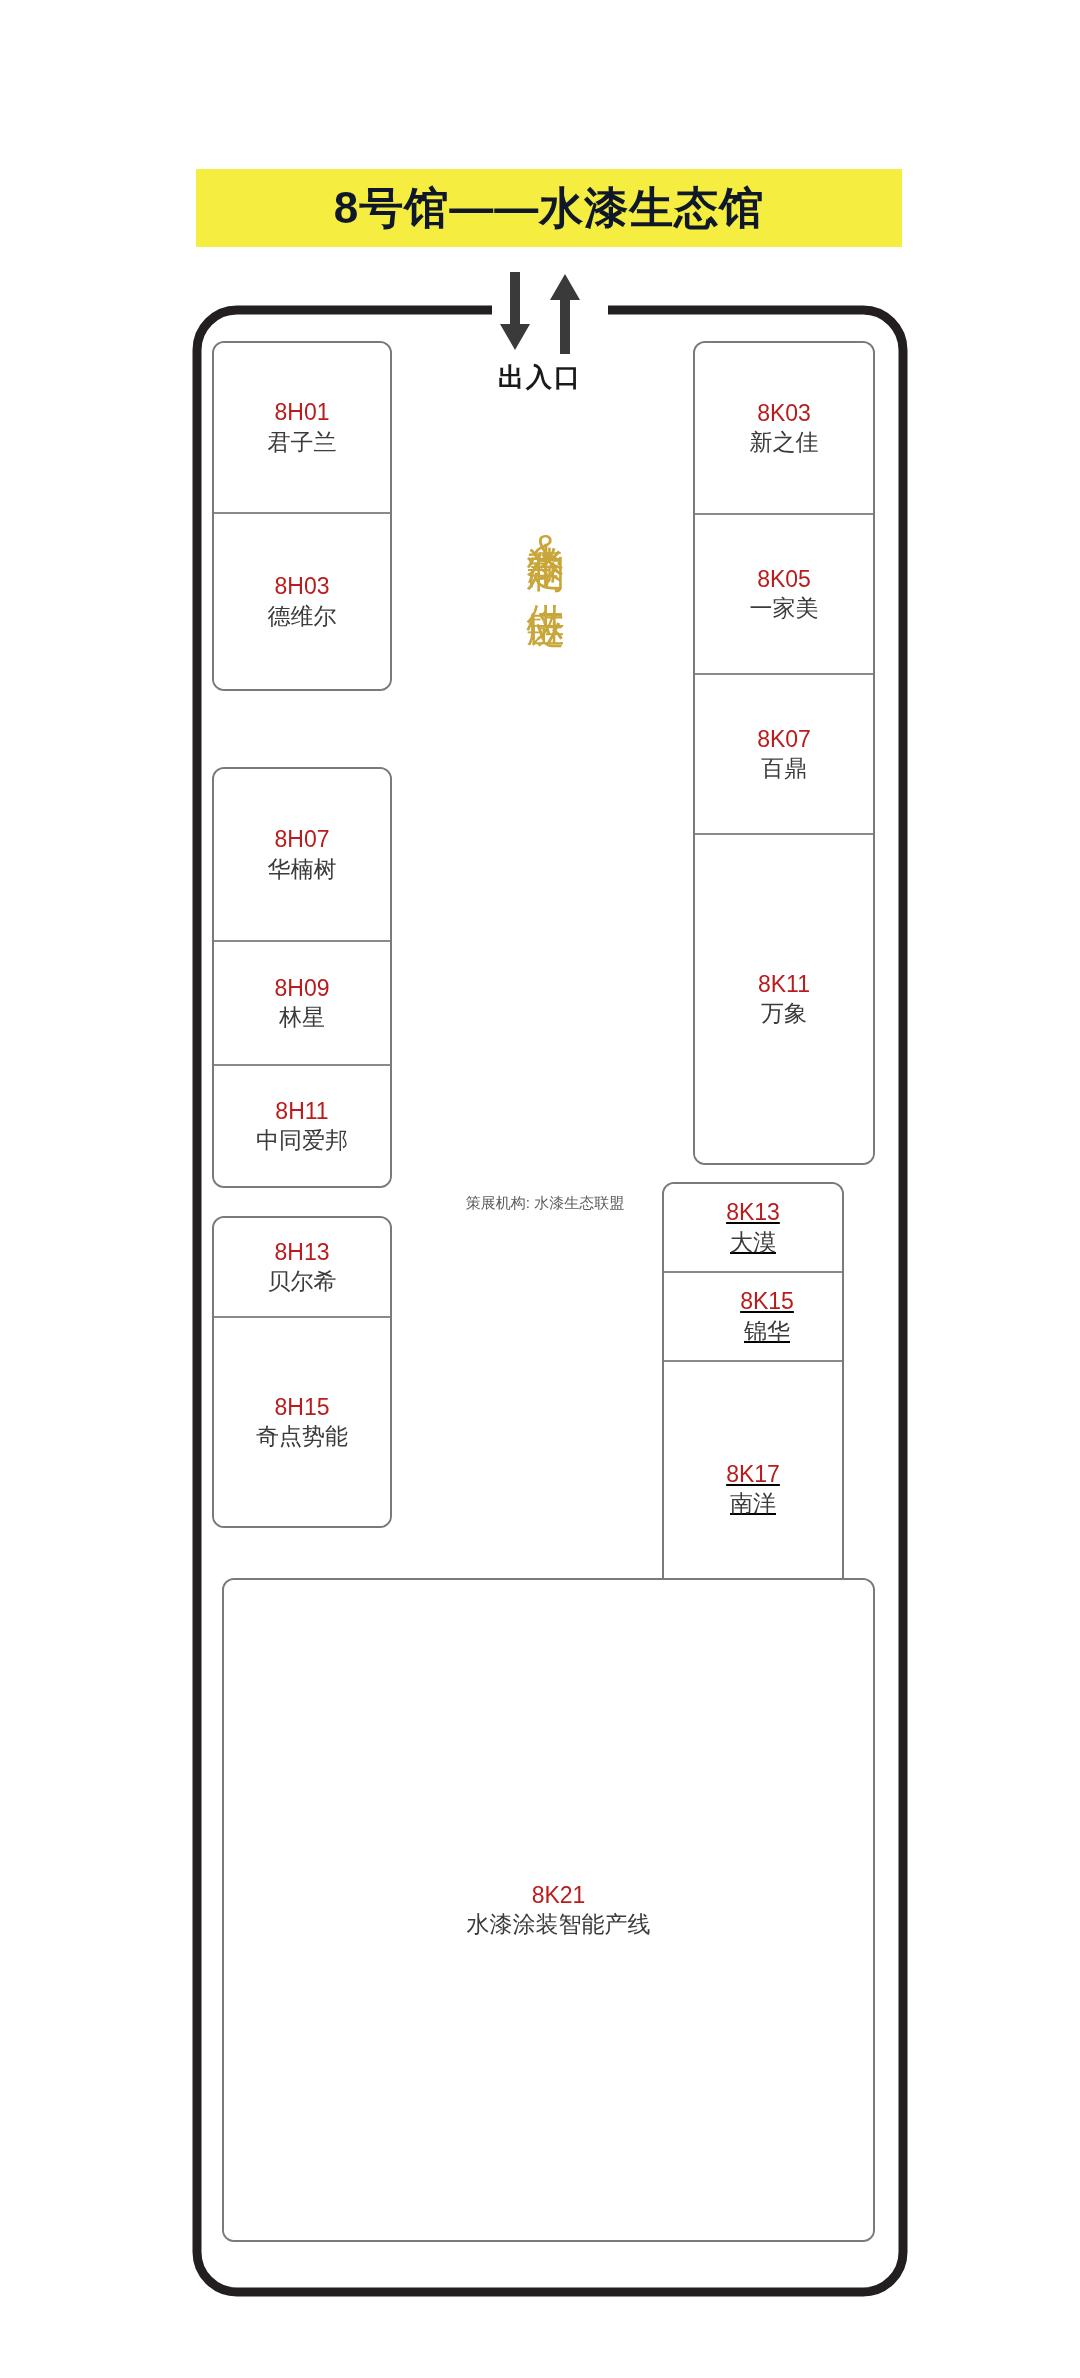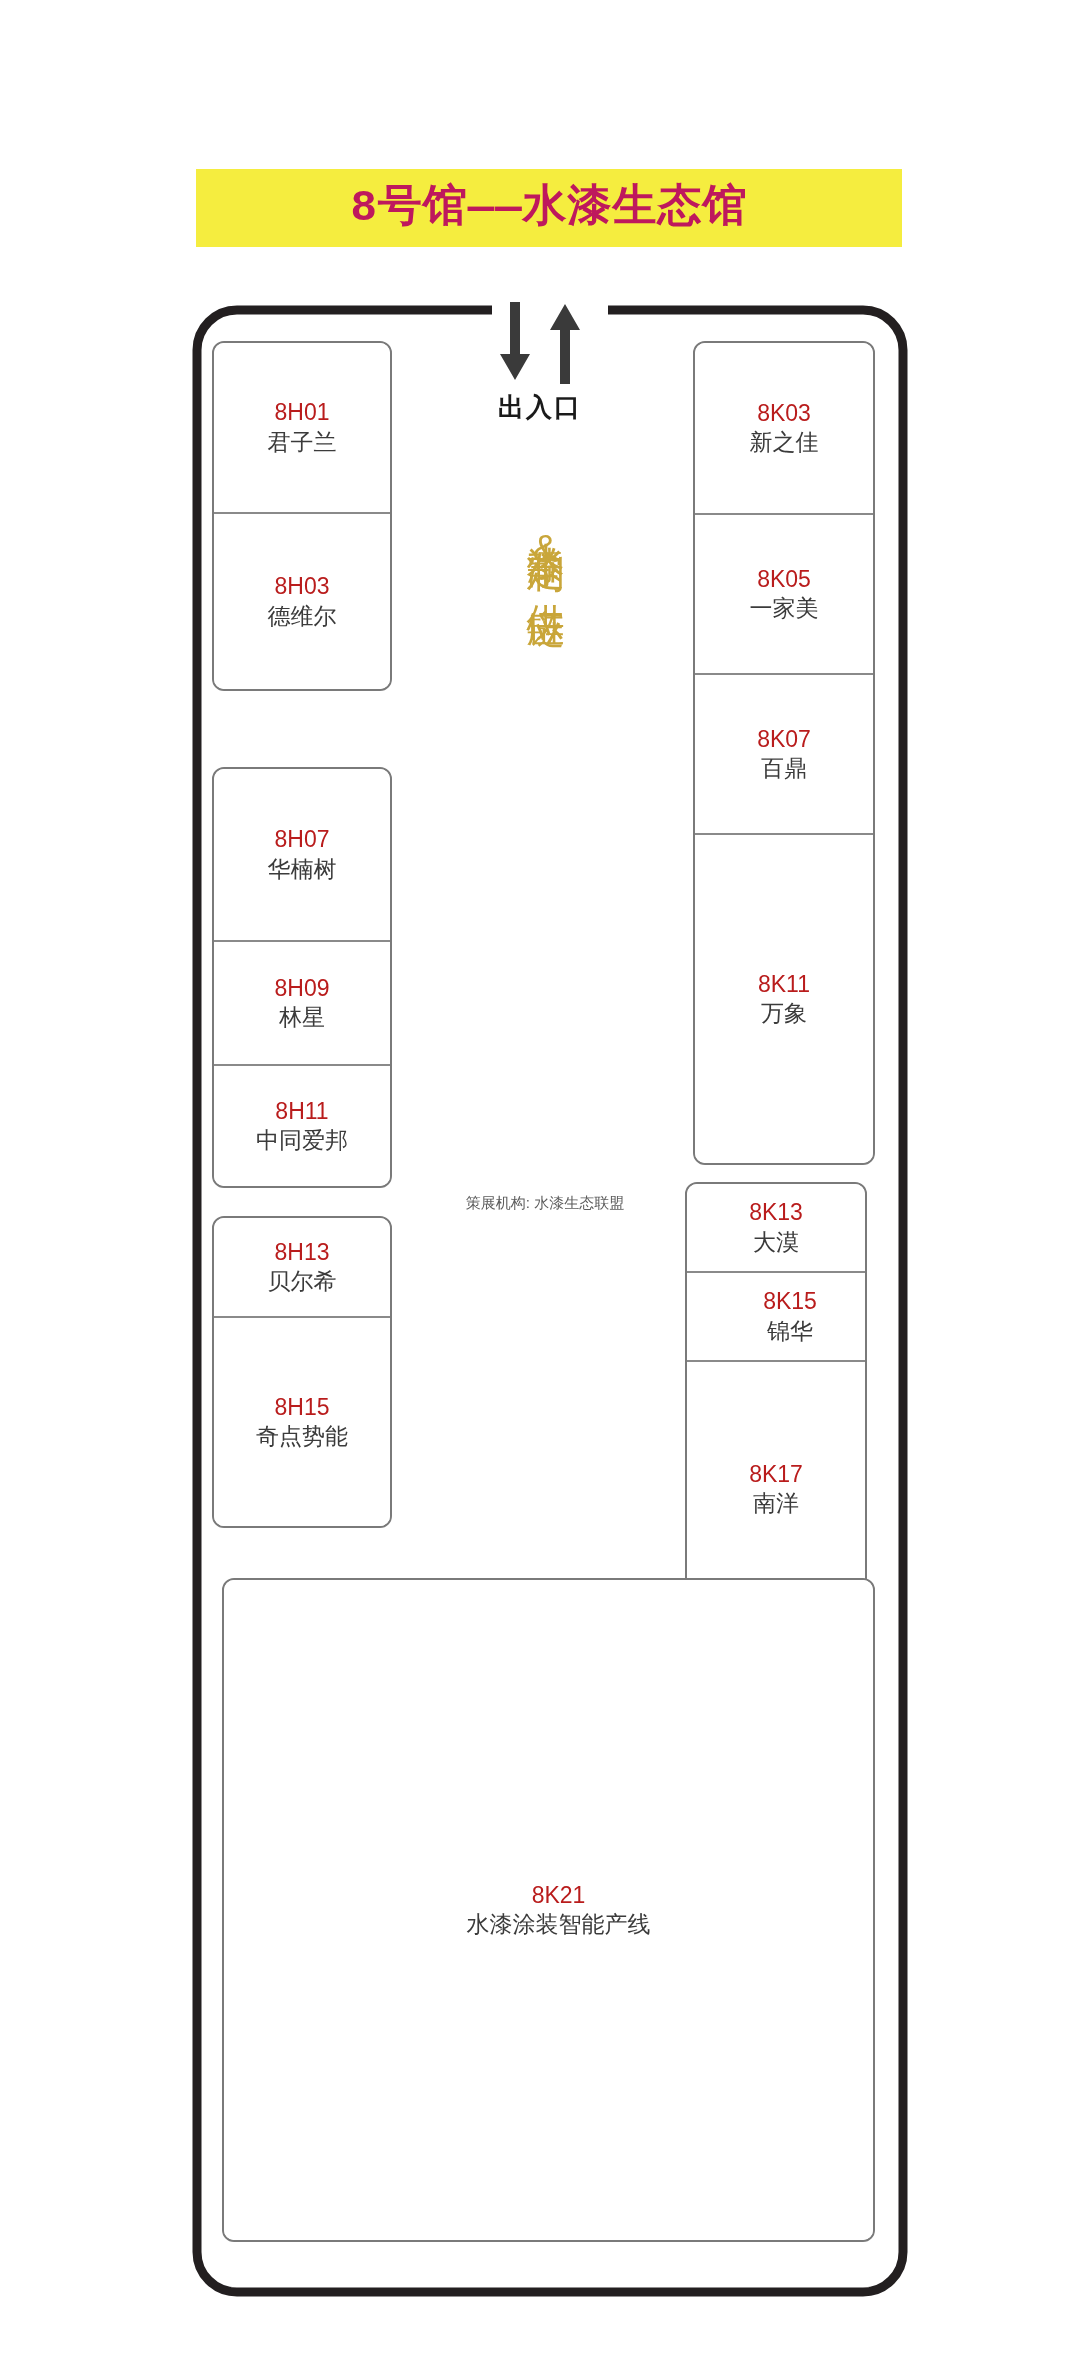--- a/index.html
+++ b/index.html
@@ -27,25 +27,24 @@
     width: 706px;
     height: 78px;
     background: #F5ED3F;
     display: flex;
     align-items: center;
     justify-content: center;
   }
   .title-text {
     font-size: 44px;
     font-weight: bold;
-    color: #be185d;
+    color: #0f172a;
     letter-spacing: 1px;
     line-height: 1;
     white-space: nowrap;
-    font-family: Liberation Mono, monospace;
   }
 
   
   .hall {
     position: absolute;
     left: 192px;
     top: 305px;
     width: 716px;
     height: 1992px;
   }
@@ -55,21 +54,21 @@
     position: absolute;
     left: 0; top: 0;
     width: 716px;
     height: 1992px;
   }
 
   
   .entrance {
     position: absolute;
     left: 455px;
-    top: 302px;
+    top: 272px;
     width: 170px;
     height: 130px;
     display: flex;
     flex-direction: column;
     align-items: center;
   }
   .arrows {
     display: flex;
     gap: 16px;
     align-items: flex-start;
@@ -224,21 +223,21 @@
     <div class="booth" style="flex: 0 0 160px;">
       <div class="booth-code">8K07</div>
       <div class="booth-name">百鼎</div>
     </div>
     <div class="booth" style="flex: 1 1 auto;">
       <div class="booth-code">8K11</div>
       <div class="booth-name">万象</div>
     </div>
   </div>
 
-  <div class="block" style="left:685px; top:1182px; width:182px; height:436px;">
+  <div class="block" style="left:662px; top:1182px; width:182px; height:436px;text-decoration:underline;">
     <div class="booth" style="flex: 0 0 89px;">
       <div class="booth-code">8K13</div>
       <div class="booth-name">大漠</div>
     </div>
     <div class="booth" style="flex: 0 0 89px; padding-left: 28px;">
       <div class="booth-code">8K15</div>
       <div class="booth-name">锦华</div>
     </div>
     <div class="booth" style="flex: 1 1 auto;">
       <div class="booth-code">8K17</div>

